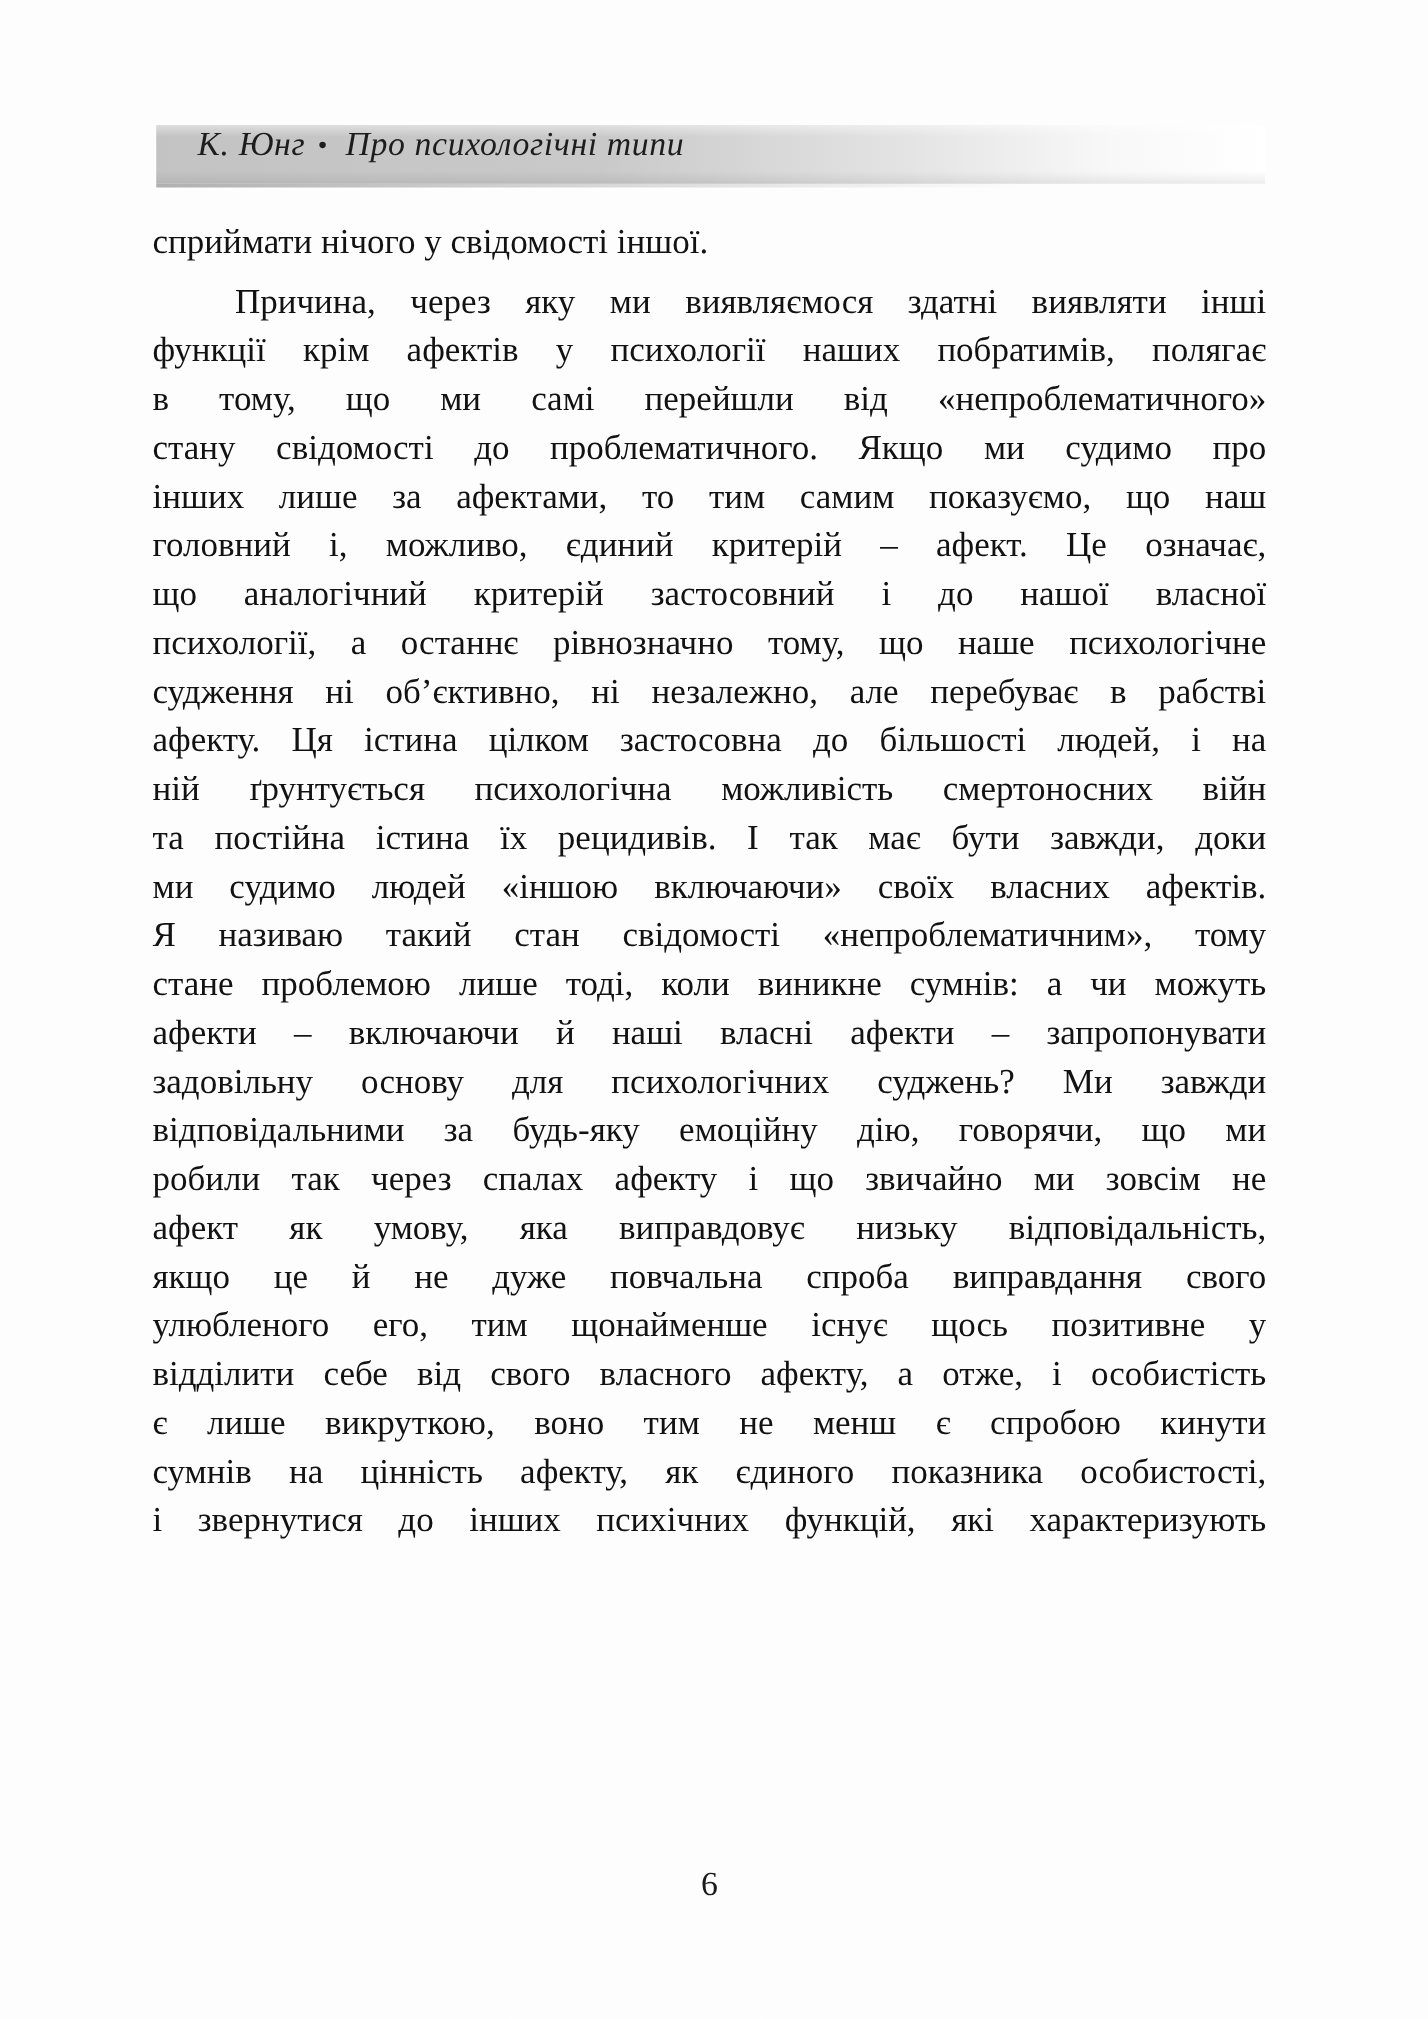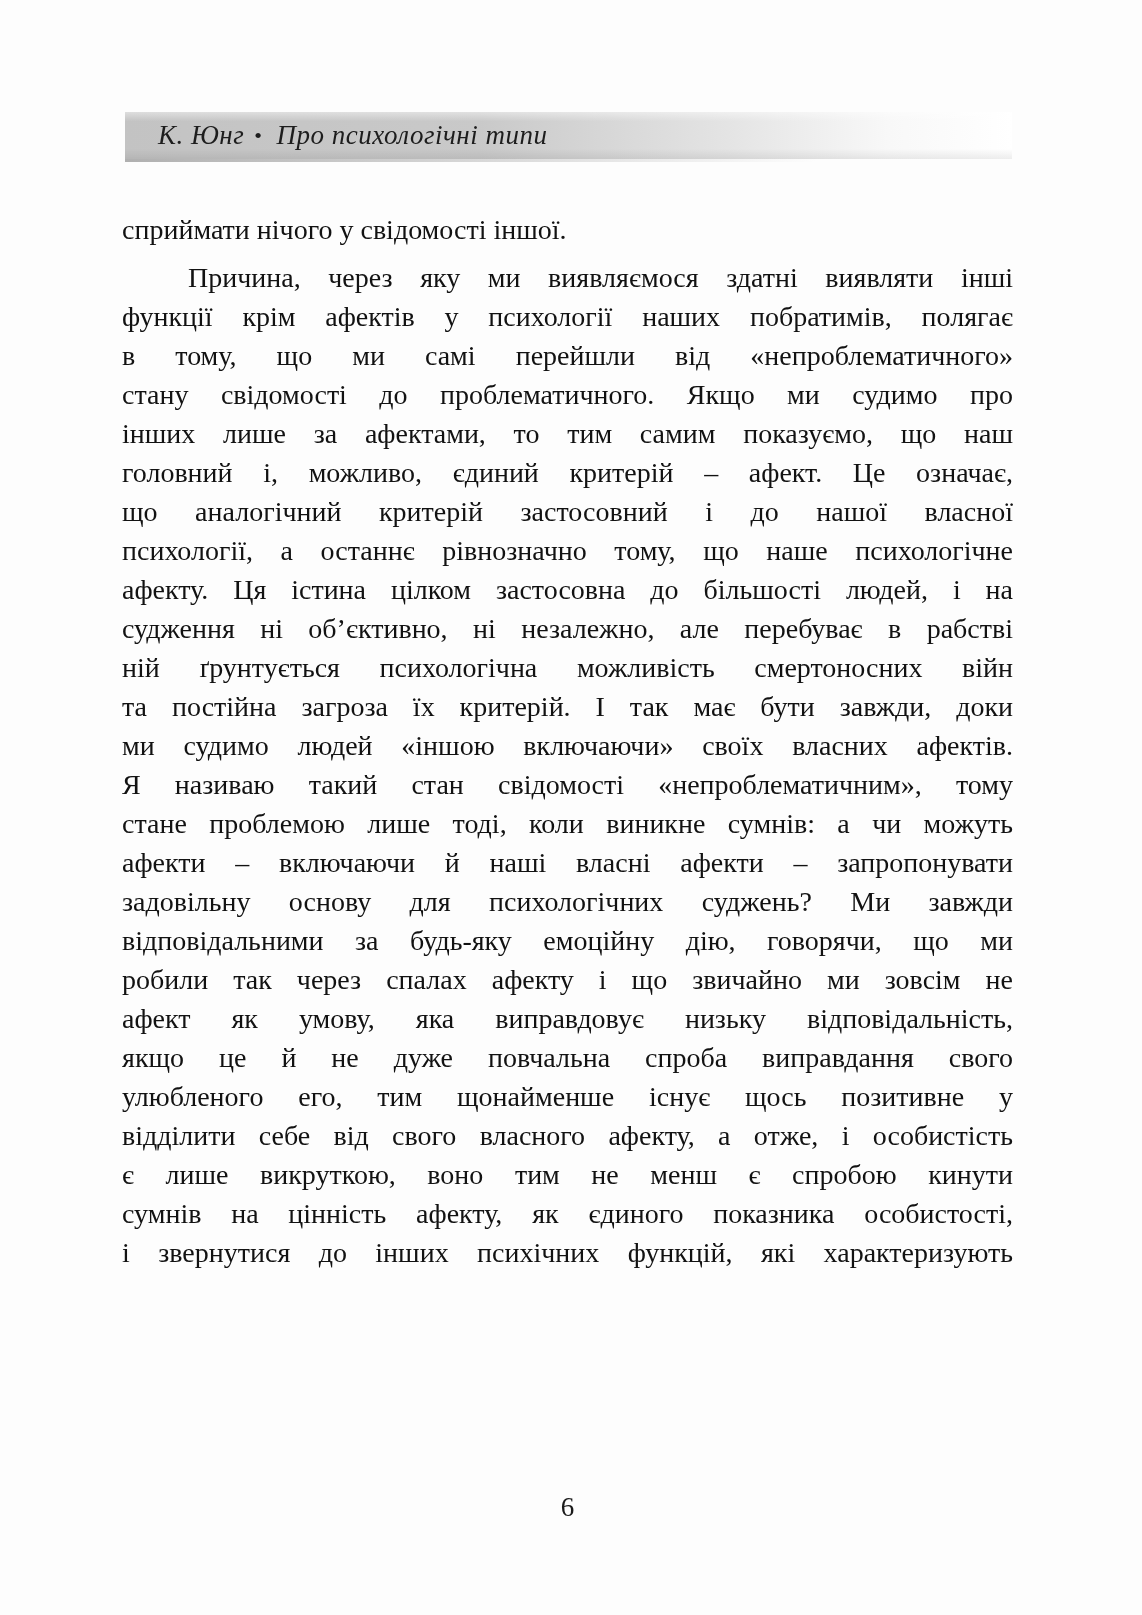--- a/index.html
+++ b/index.html
@@ -21,22 +21,20 @@
   .running-head {
     position: absolute;
     left: 125px;
     top: 100px;
     width: 887px;
     height: 47px;
     background:
       linear-gradient(to bottom, rgba(255,255,255,0.45) 0%, rgba(255,255,255,0) 20%, rgba(0,0,0,0) 78%, rgba(0,0,0,0.07) 100%),
       linear-gradient(to right, #c3c3c3 0%, #c9c9c9 40%, #e4e4e4 68%, #f8f8f8 86%, #ffffff 100%);
     display: flex;
-    align-items: center;
-    margin-top: 12px;
   }
   .running-head::after {
     content: "";
     position: absolute;
     left: 0;
     bottom: -3px;
     width: 100%;
     height: 3px;
     background: linear-gradient(to right, #b0b0b0, rgba(255,255,255,0) 78%);
   }
@@ -66,21 +64,21 @@
   .line {
     font-size: 28px;
     line-height: 39px;
     height: 39px;
     color: #121212;
     text-align: justify;
     text-align-last: justify;
     overflow: hidden;
     box-sizing: border-box;
   }
-  .line.no-just { text-align: left; text-align-last: left; margin-top: 36px; }
+  .line.no-just { text-align: left; text-align-last: left; }
   .line.indent { padding-left: 66px; }
   .line.para-end { margin-bottom: 9px; }
 
   
   .folio {
     position: absolute;
     left: 122px;
     top: 1492px;
     width: 891px;
     text-align: center;
@@ -101,24 +99,24 @@
 
   <div class="line no-just para-end">сприймати нічого у свідомості іншої.</div>
       <div class="line indent">Причина, через яку ми виявляємося здатні виявляти інші</div>
       <div class="line">функції крім афектів у психології наших побратимів, полягає</div>
       <div class="line">в тому, що ми самі перейшли від «непроблематичного»</div>
       <div class="line">стану свідомості до проблематичного. Якщо ми судимо про</div>
       <div class="line">інших лише за афектами, то тим самим показуємо, що наш</div>
       <div class="line">головний і, можливо, єдиний критерій – афект. Це означає,</div>
       <div class="line">що аналогічний критерій застосовний і до нашої власної</div>
       <div class="line">психології, а останнє рівнозначно тому, що наше психологічне</div>
+      <div class="line">судження ні об’єктивно, ні незалежно, але перебуває в рабстві</div>
       <div class="line">афекту. Ця істина цілком застосовна до більшості людей, і на</div>
-      <div class="line">судження ні об’єктивно, ні незалежно, але перебуває в рабстві</div>
       <div class="line">ній ґрунтується психологічна можливість смертоносних війн</div>
-      <div class="line">та постійна загроза їх критерій. І так має бути завжди, доки</div>
+      <div class="line">та постійна істина їх рецидивів. І так має бути завжди, доки</div>
       <div class="line">ми судимо людей «іншою включаючи» своїх власних афектів.</div>
       <div class="line">Я називаю такий стан свідомості «непроблематичним», тому</div>
       <div class="line">стане проблемою лише тоді, коли виникне сумнів: а чи можуть</div>
       <div class="line">афекти – включаючи й наші власні афекти – запропонувати</div>
       <div class="line">задовільну основу для психологічних суджень? Ми завжди</div>
       <div class="line">відповідальними за будь-яку емоційну дію, говорячи, що ми</div>
       <div class="line">робили так через спалах афекту і що звичайно ми зовсім не</div>
       <div class="line">афект як умову, яка виправдовує низьку відповідальність,</div>
       <div class="line">якщо це й не дуже повчальна спроба виправдання свого</div>
       <div class="line">улюбленого его, тим щонайменше існує щось позитивне у</div>

